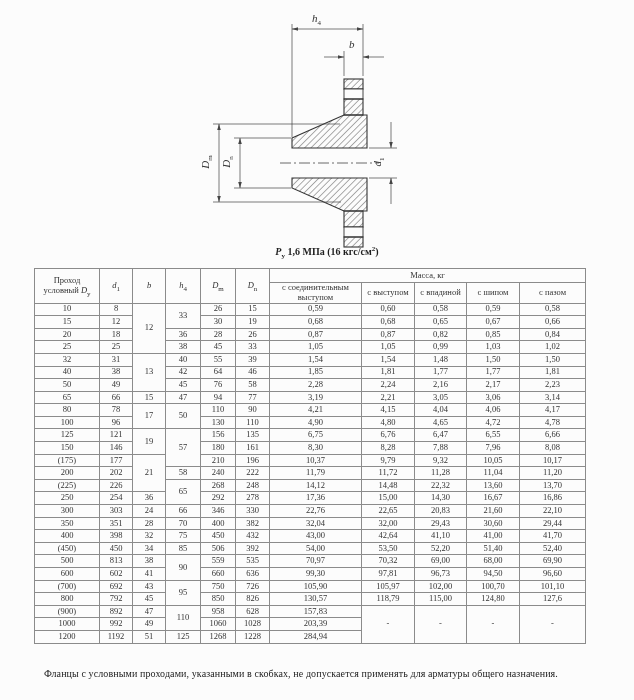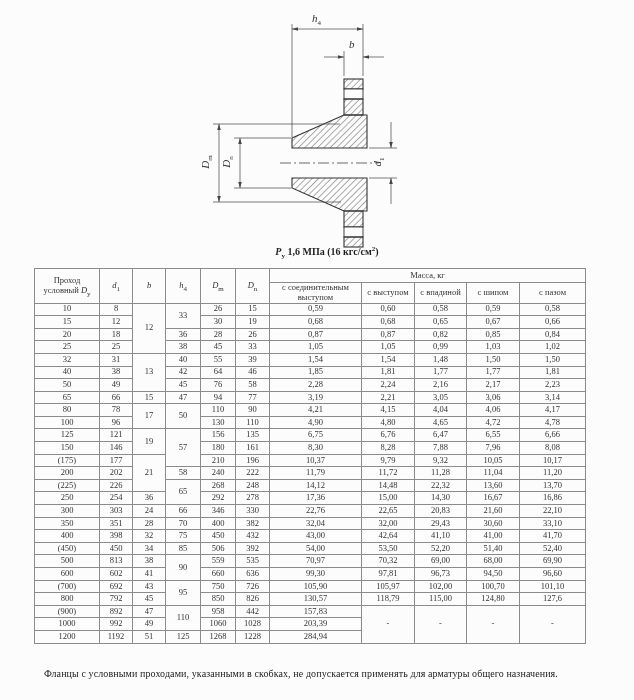--- a/index.html
+++ b/index.html
@@ -333,21 +333,21 @@
           <td>350</td>
           <td>351</td>
           <td>28</td>
           <td>70</td>
           <td>400</td>
           <td>382</td>
           <td>32,04</td>
           <td>32,00</td>
           <td>29,43</td>
           <td>30,60</td>
-          <td>33,10</td>
+          <td>29,44</td>
         </tr>
         <tr>
           <td>400</td>
           <td>398</td>
           <td>32</td>
           <td>75</td>
           <td>450</td>
           <td>432</td>
           <td>43,00</td>
           <td>42,64</td>
@@ -417,21 +417,21 @@
           <td>115,00</td>
           <td>124,80</td>
           <td>127,6</td>
         </tr>
         <tr>
           <td>(900)</td>
           <td>892</td>
           <td>47</td>
           <td rowspan="2">110</td>
           <td>958</td>
-          <td>442</td>
+          <td>628</td>
           <td>157,83</td>
           <td rowspan="3">-</td>
           <td rowspan="3">-</td>
           <td rowspan="3">-</td>
           <td rowspan="3">-</td>
         </tr>
         <tr>
           <td>1000</td>
           <td>992</td>
           <td>49</td>

